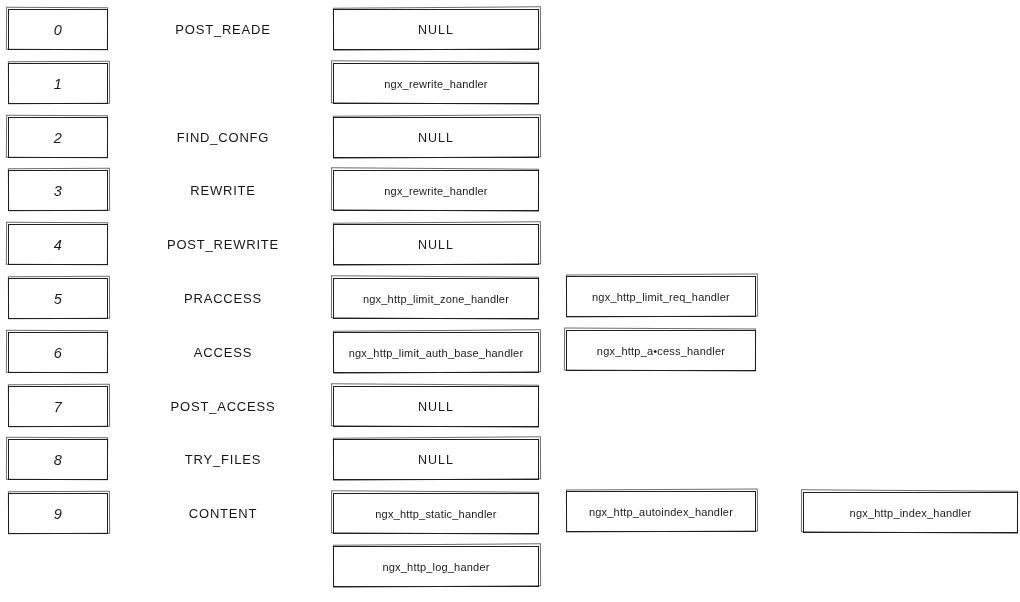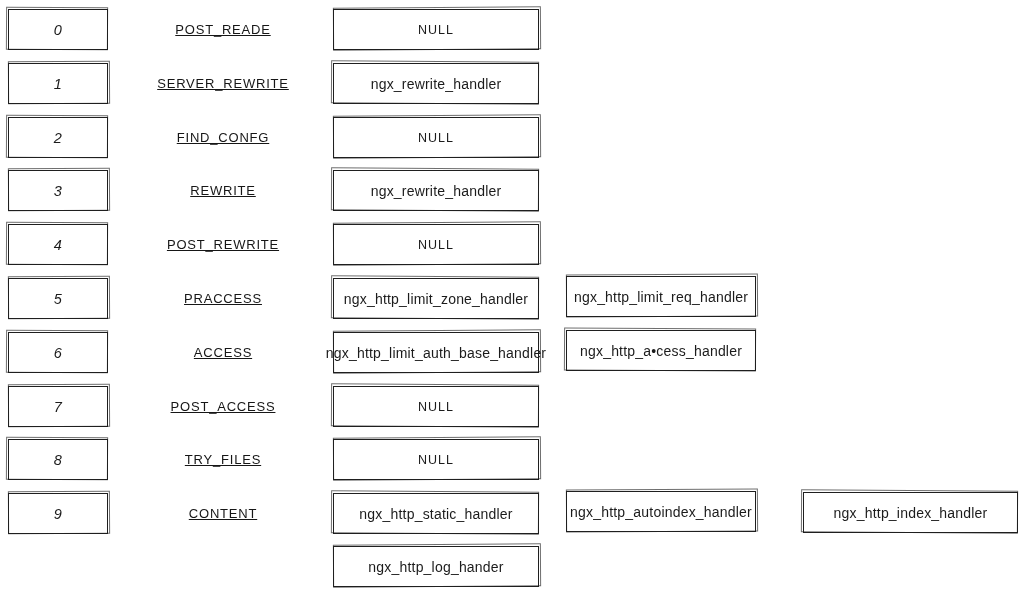--- a/index.html
+++ b/index.html
@@ -56,32 +56,31 @@
     left: 112px;
     width: 222px;
     top: 0;
     height: 41px;
     display: flex;
     align-items: center;
     justify-content: center;
     font-size: 13px;
     letter-spacing: 0.8px;
     color: #161616;
-    text-decoration: underline;
   }
   .c3 { left: 333px; width: 206px; }
   .c4 { left: 566px; width: 190px; top: -2px; }
   .c5 { left: 803px; width: 215px; top: -1px; }
   .num {
     font-size: 14.5px;
     font-style: italic;
     letter-spacing: 0.5px;
   }
   .handler {
-    font-size: 14px;
+    font-size: 11px;
     letter-spacing: 0.2px;
     white-space: nowrap;
   }
   .null-handler {
     font-size: 12.5px;
     letter-spacing: 1px;
   }
 </style>
 </head>
 <body>
@@ -95,21 +94,20 @@
     <div class="c2">POST_READE</div>
     <div class="box c3 alt">
       <span class="handler null-handler">NULL</span>
     </div>
   </div>
 
   <div class="row" style="top:63px">
     <div class="box c1 alt">
       <span class="num">1</span>
     </div>
-    <div class="c2">SERVER_REWRITE</div>
     <div class="box c3">
       <span class="handler">ngx_rewrite_handler</span>
     </div>
   </div>
 
   <div class="row" style="top:117px">
     <div class="box c1">
       <span class="num">2</span>
     </div>
     <div class="c2">FIND_CONFG</div>

